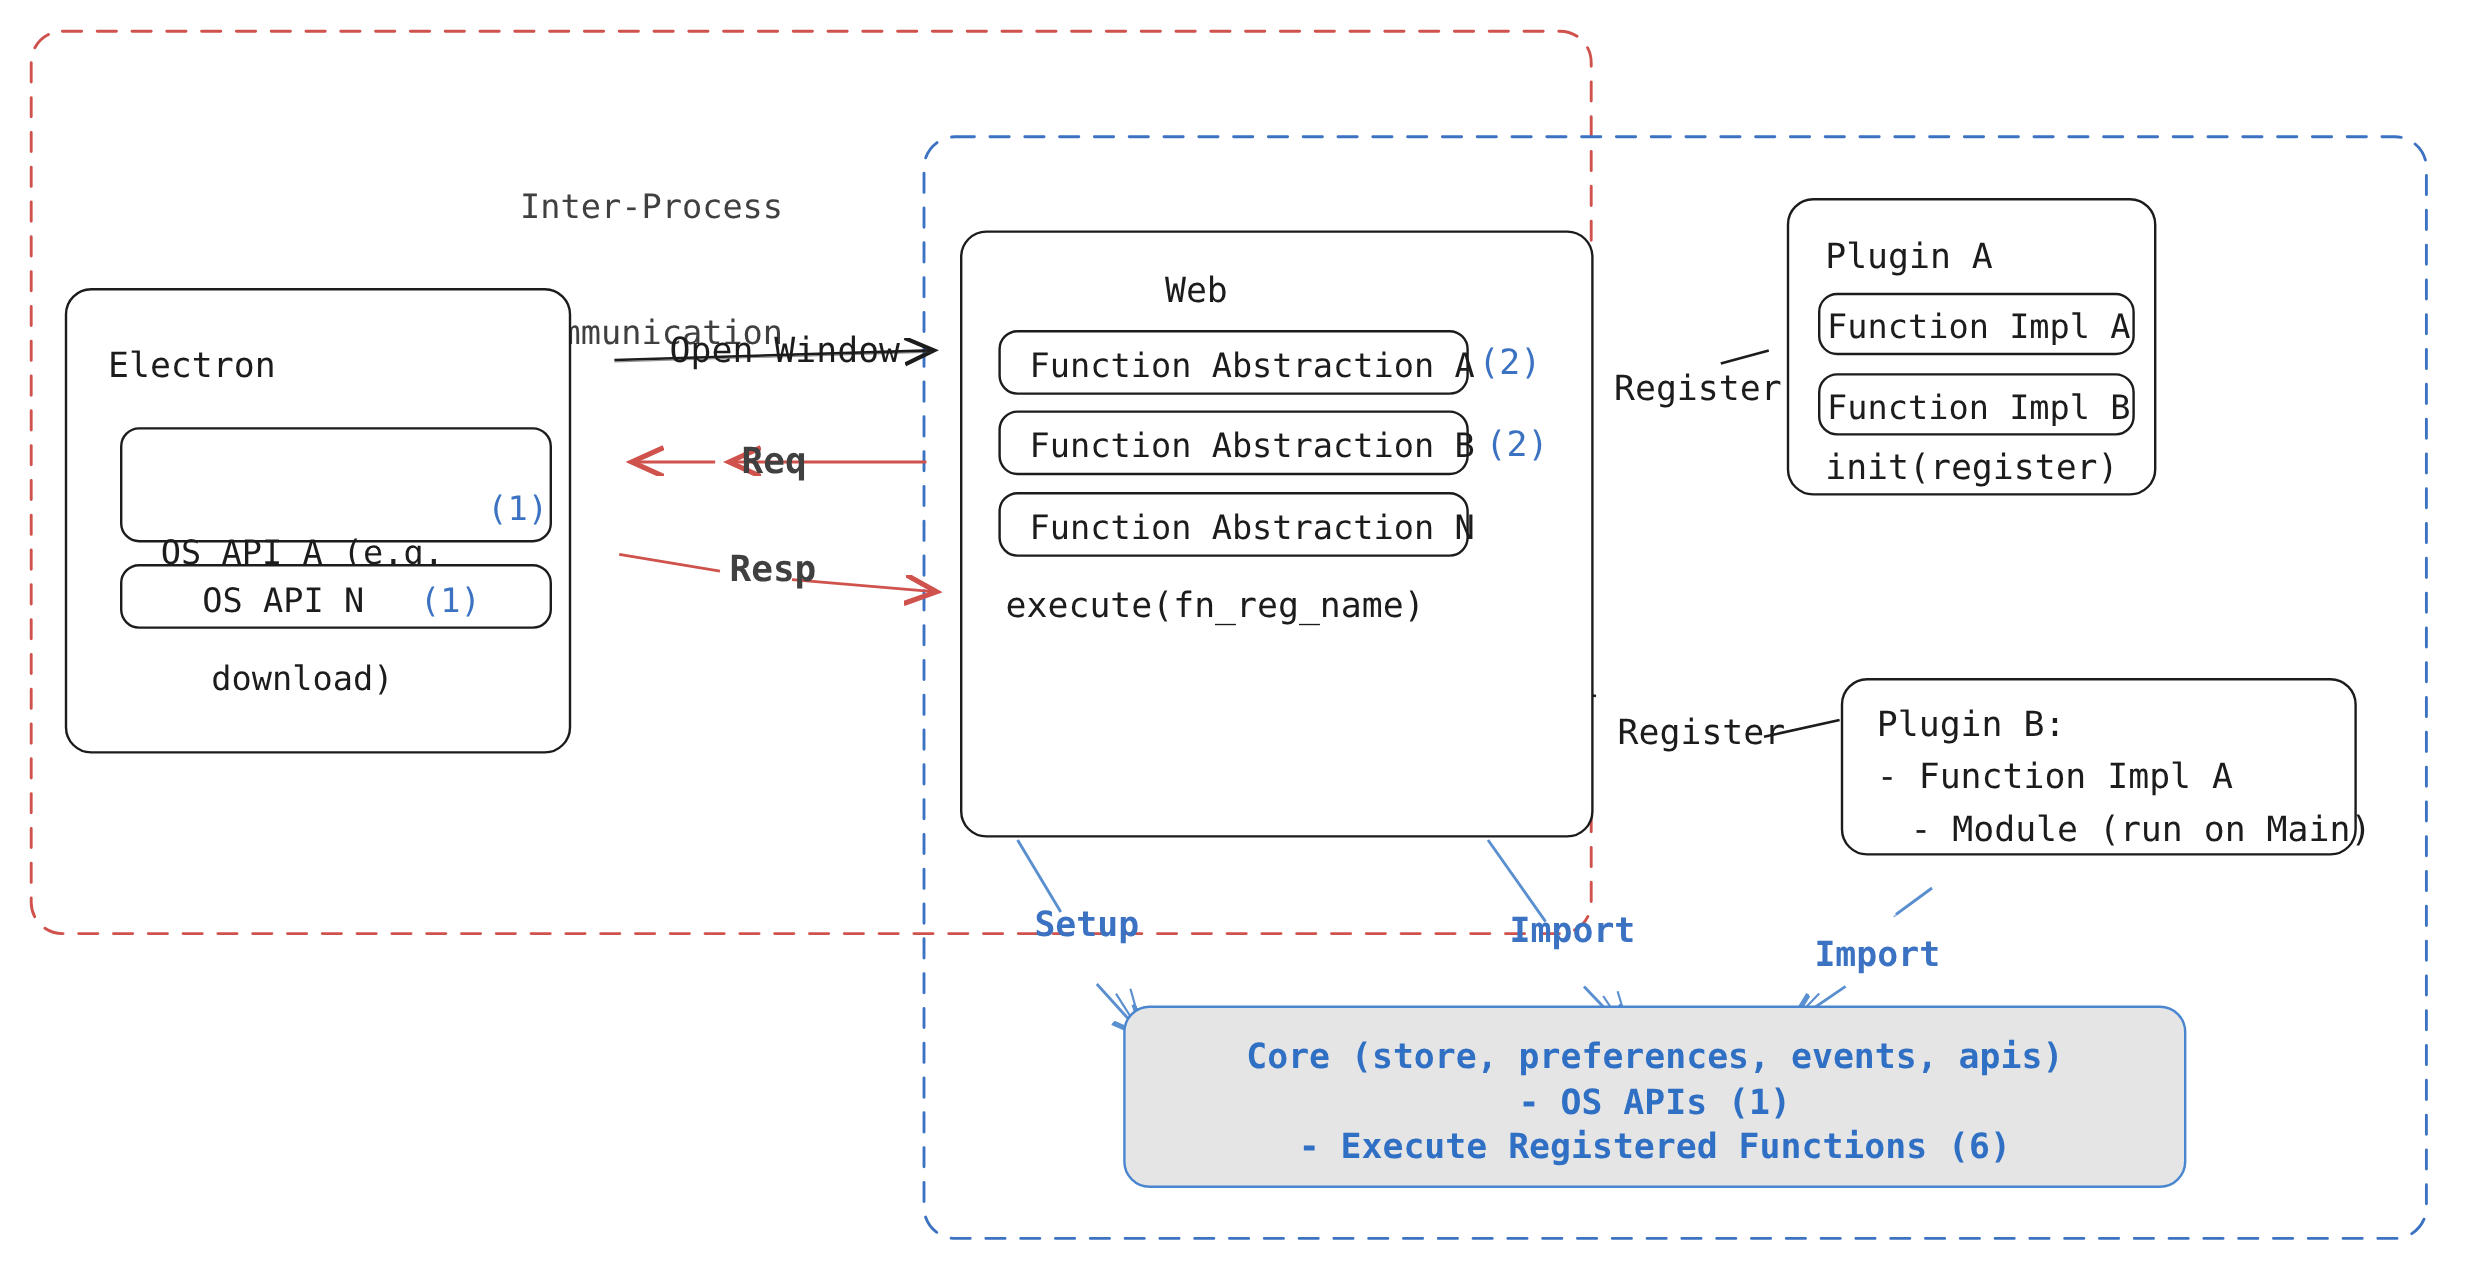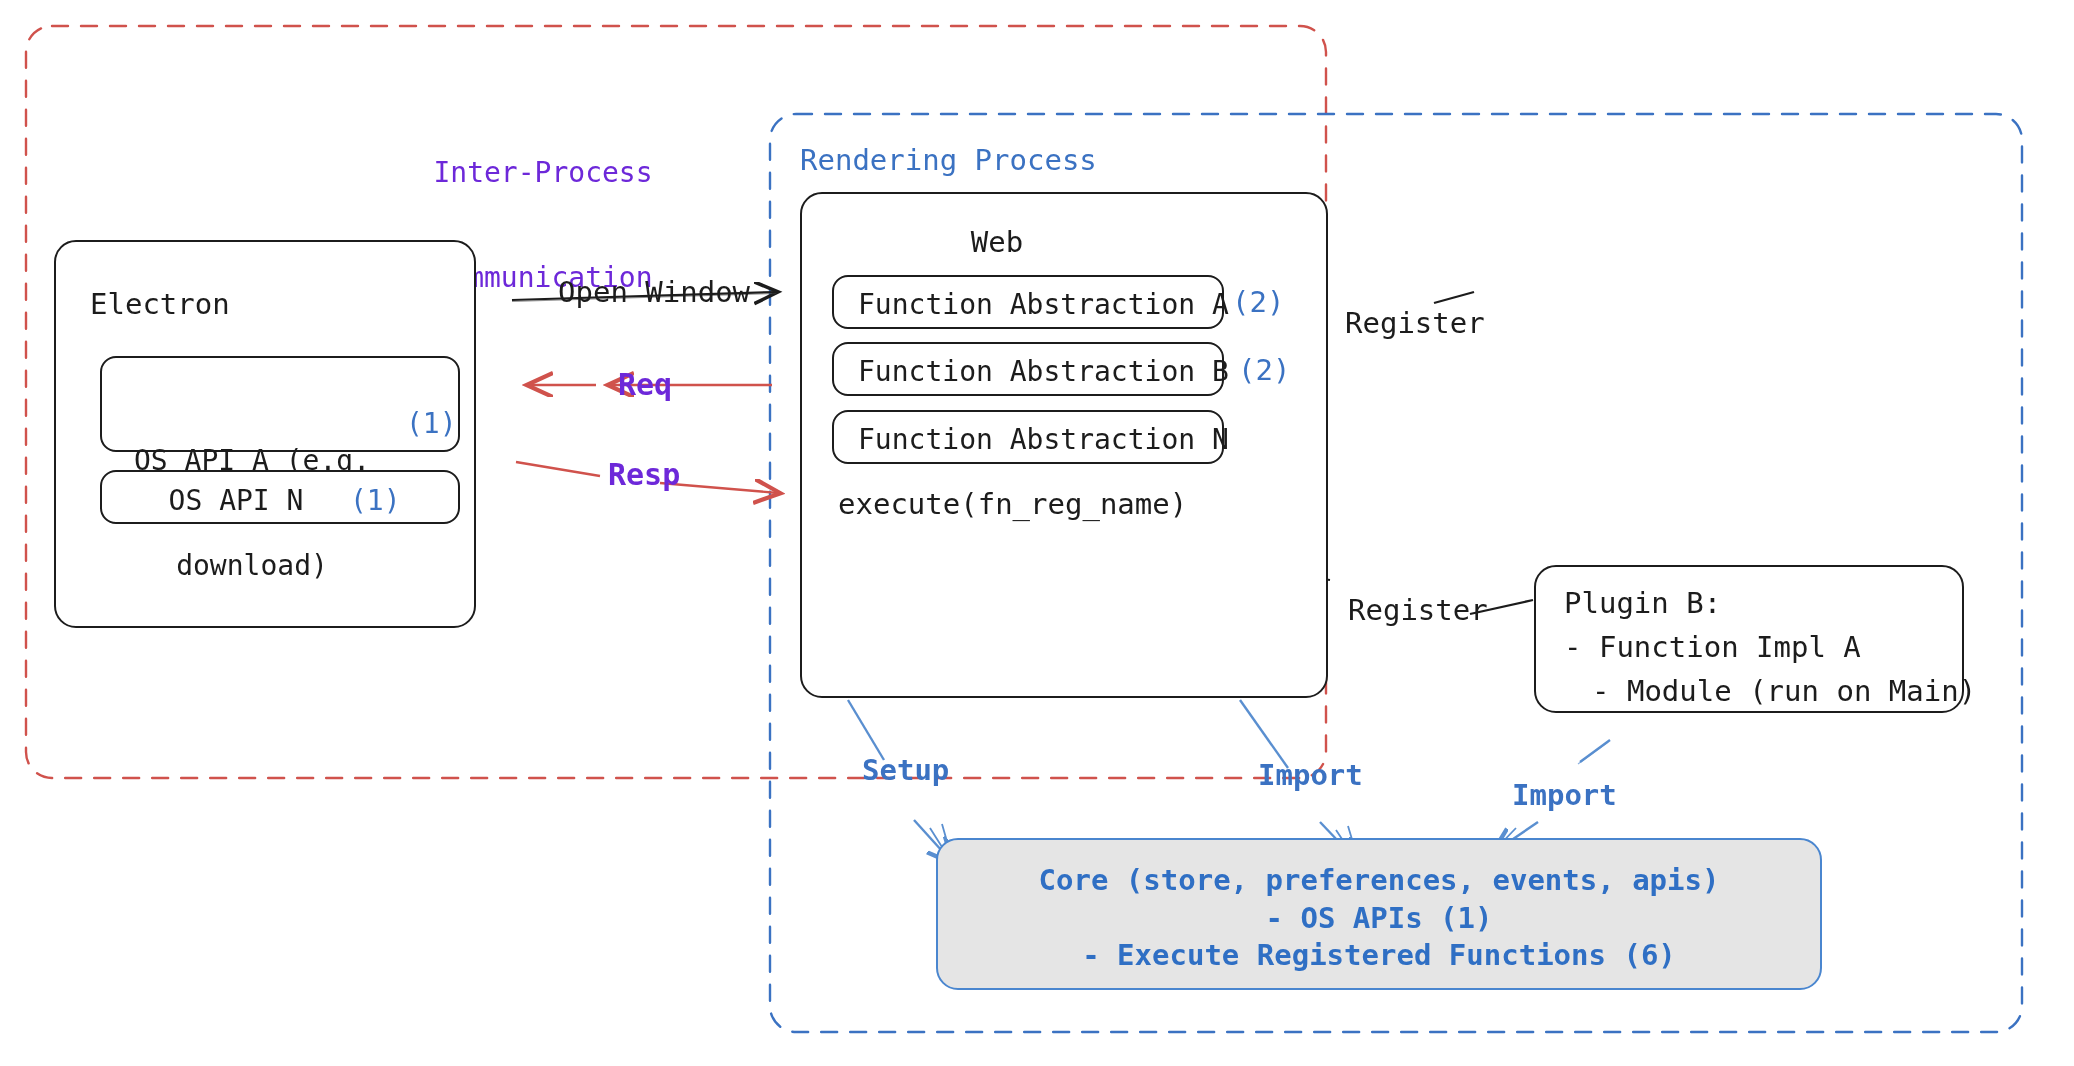--- a/index.html
+++ b/index.html
@@ -32,21 +32,21 @@
   .node.inner { border-width: 2px; border-radius: 16px; }
   .label {
     position: absolute;
     font-family: "DejaVu Sans Mono", "Liberation Mono", monospace;
     color: #1c1c1c;
     white-space: pre;
     line-height: 1.26;
   }
   .ctr { text-align: center; }
   .blue-txt { color: #3b72c2; }
-  .red-txt  { color: #6d28d9; }
+  .red-txt  { color: #404040; }
   .t28 { font-size: 28px; }
   .t29 { font-size: 29px; }
   .t30 { font-size: 30px; }
   .core-box {
     position: absolute;
     box-sizing: border-box;
     border: 2.5px solid #4a86cf;
     border-radius: 22px;
     background: #e5e5e5;
   }
@@ -129,21 +129,20 @@
       <path d="M1538,822 L1494,852" fill="none" stroke="#5a8fd0" stroke-width="2.4" marker-end="url(#ah-blue)"></path>
       <path d="M1516,828 L1490,855 L1522,848" fill="none" stroke="#5a8fd0" stroke-width="1.8"></path>
     </g>
   </svg>
 
   <div class="label t28 red-txt ctr" style="left:418px; top:84px; width:250px;">
     <div>Inter-Process</div>
     <div>Communication</div>
   </div>
 
-  <div class="label t29 blue-txt" style="left:800px; top:142px;">Rendering Process</div>
 
   <div class="node" style="left:54px; top:240px; width:422px; height:388px;">
     <div class="label t29" style="left:34px; top:44px;">Electron</div>
 
     <div class="node inner" style="left:44px; top:114px; width:360px; height:96px;">
       <div class="label t28 ctr" style="left:0px; top:14px; width:300px;">
         <div>OS API A (e.g.</div>
         <div>download)</div>
       </div>
       <div class="label t28 blue-txt" style="left:304px; top:48px;">(1)</div>
@@ -179,20 +178,33 @@
     </div>
     <div class="label t29 blue-txt" style="left:436px; top:158px;">(2)</div>
 
     <div class="node inner" style="left:30px; top:216px; width:392px; height:54px;">
       <div class="label t28" style="left:24px; top:10px;">Function Abstraction N</div>
     </div>
 
     <div class="label t29" style="left:36px; top:292px;">execute(fn_reg_name)</div>
   </div>
 
+  <div class="node" style="left:1489px; top:165px; width:308px; height:248px;">
+    <div class="label t29" style="left:30px; top:28px;">Plugin A</div>
+
+    <div class="node inner" style="left:24px; top:77px; width:264px; height:52px;">
+      <div class="label t28 ctr" style="left:0px; top:9px; width:264px;">Function Impl A</div>
+    </div>
+
+    <div class="node inner" style="left:24px; top:144px; width:264px; height:52px;">
+      <div class="label t28 ctr" style="left:0px; top:9px; width:264px;">Function Impl B</div>
+    </div>
+
+    <div class="label t29" style="left:30px; top:204px;">init(register)</div>
+  </div>
 
   <div class="node" style="left:1534px; top:565px; width:430px; height:148px;">
     <div class="label t29" style="left:28px; top:18px;">Plugin B:</div>
     <div class="label t29" style="left:28px; top:62px;">- Function Impl A</div>
     <div class="label t29" style="left:28px; top:106px;margin-left:28px;">- Module (run on Main)</div>
   </div>
 
   <div class="core-box" style="left:936px; top:838px; width:886px; height:152px;">
     <div class="core-line" style="margin-top:22px;">Core (store, preferences, events, apis)</div>
     <div class="core-line">- OS APIs (1)</div>

